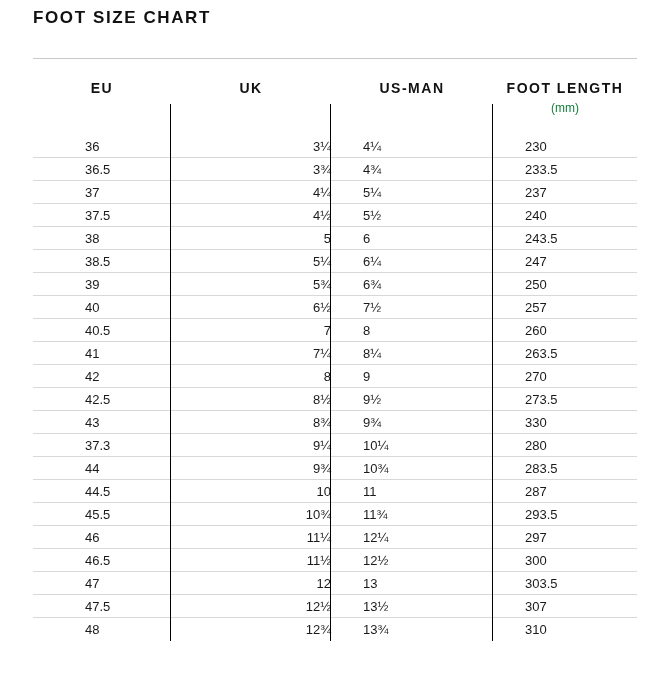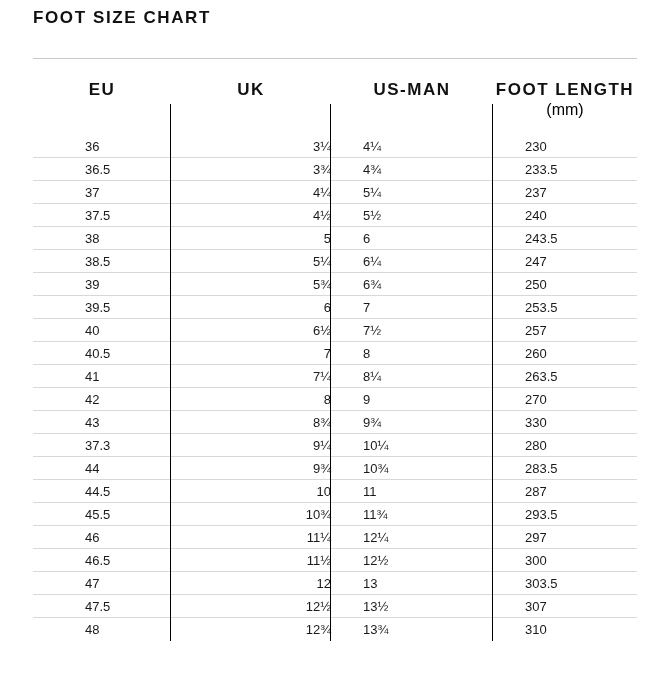--- a/index.html
+++ b/index.html
@@ -77,37 +77,37 @@
     position: relative;
     height: 76px;
   }
 
   .hd-label {
     position: absolute;
     top: 21px;
     left: 0;
     right: 0;
     text-align: center;
-    font-size: 17px;
+    font-size: 14px;
     font-weight: bold;
     letter-spacing: 1.5px;
     color: #111111;
     white-space: nowrap;
   }
 
   .hd-sub {
     position: absolute;
     top: 42px;
     left: 0;
     right: 0;
     text-align: center;
-    font-size: 16px;
+    font-size: 12px;
     font-weight: normal;
     letter-spacing: 0;
-    color: #000000;
+    color: #15803d;
   }
 
   
   thead th.divider .vline {
     position: absolute;
     left: -1px;
     top: 45px;
     bottom: 0;
     width: 1.4px;
     background: #000000;
@@ -310,60 +310,43 @@
               <span class="vline"></span>
               <span class="cell">6¾</span>
             </td>
             <td class="col-fl divider">
               <span class="vline"></span>
               <span class="cell">250</span>
             </td>
           </tr>
           <tr>
             <td class="col-eu">
-              <span class="cell">39.5</span>
-            </td>
-            <td class="col-uk divider">
-              <span class="vline"></span>
-              <span class="cell">6</span>
-            </td>
-            <td class="col-us divider">
+              <span class="cell">40</span>
+            </td>
+            <td class="col-uk divider">
+              <span class="vline"></span>
+              <span class="cell">6½</span>
+            </td>
+            <td class="col-us divider">
+              <span class="vline"></span>
+              <span class="cell">7½</span>
+            </td>
+            <td class="col-fl divider">
+              <span class="vline"></span>
+              <span class="cell">257</span>
+            </td>
+          </tr>
+          <tr>
+            <td class="col-eu">
+              <span class="cell">40.5</span>
+            </td>
+            <td class="col-uk divider">
               <span class="vline"></span>
               <span class="cell">7</span>
             </td>
-            <td class="col-fl divider">
-              <span class="vline"></span>
-              <span class="cell">253.5</span>
-            </td>
-          </tr>
-          <tr>
-            <td class="col-eu">
-              <span class="cell">40</span>
-            </td>
-            <td class="col-uk divider">
-              <span class="vline"></span>
-              <span class="cell">6½</span>
-            </td>
-            <td class="col-us divider">
-              <span class="vline"></span>
-              <span class="cell">7½</span>
-            </td>
-            <td class="col-fl divider">
-              <span class="vline"></span>
-              <span class="cell">257</span>
-            </td>
-          </tr>
-          <tr>
-            <td class="col-eu">
-              <span class="cell">40.5</span>
-            </td>
-            <td class="col-uk divider">
-              <span class="vline"></span>
-              <span class="cell">7</span>
-            </td>
             <td class="col-us divider">
               <span class="vline"></span>
               <span class="cell">8</span>
             </td>
             <td class="col-fl divider">
               <span class="vline"></span>
               <span class="cell">260</span>
             </td>
           </tr>
           <tr>
@@ -391,20 +374,37 @@
               <span class="vline"></span>
               <span class="cell">8</span>
             </td>
             <td class="col-us divider">
               <span class="vline"></span>
               <span class="cell">9</span>
             </td>
             <td class="col-fl divider">
               <span class="vline"></span>
               <span class="cell">270</span>
+            </td>
+          </tr>
+          <tr>
+            <td class="col-eu">
+              <span class="cell">42.5</span>
+            </td>
+            <td class="col-uk divider">
+              <span class="vline"></span>
+              <span class="cell">8½</span>
+            </td>
+            <td class="col-us divider">
+              <span class="vline"></span>
+              <span class="cell">9½</span>
+            </td>
+            <td class="col-fl divider">
+              <span class="vline"></span>
+              <span class="cell">273.5</span>
             </td>
           </tr>
           <tr>
             <td class="col-eu">
               <span class="cell">43</span>
             </td>
             <td class="col-uk divider">
               <span class="vline"></span>
               <span class="cell">8¾</span>
             </td>

